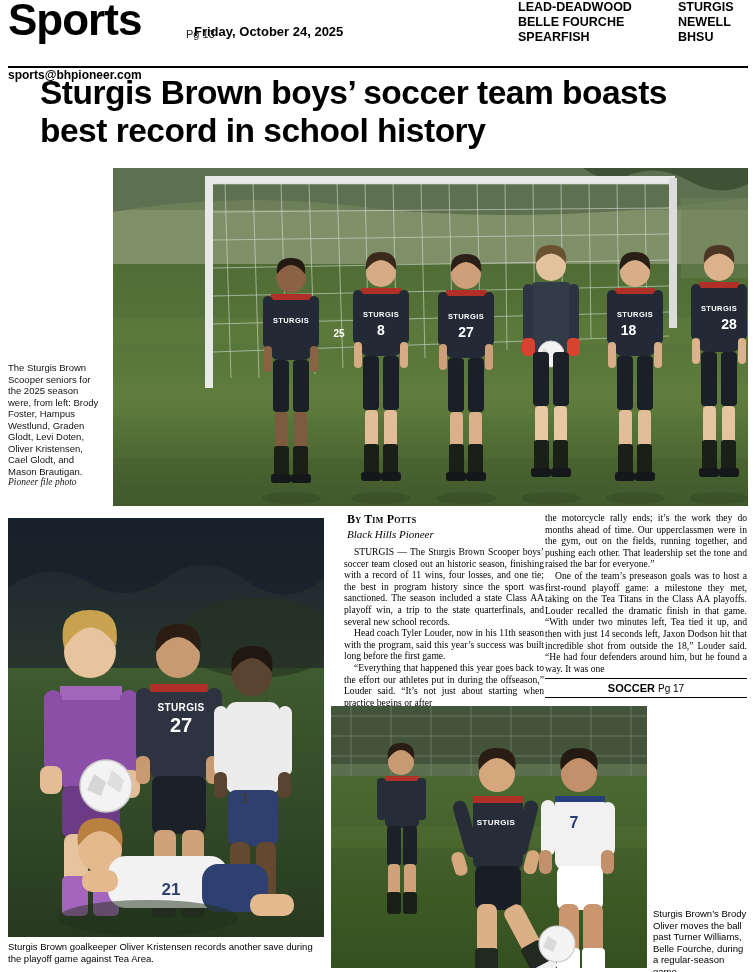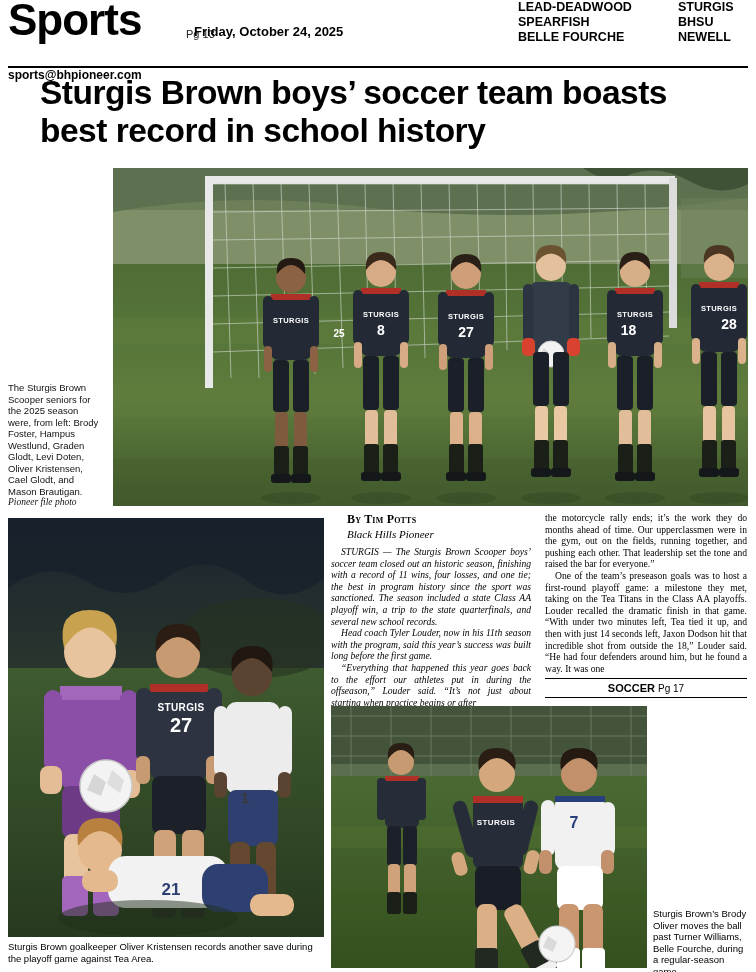--- a/index.html
+++ b/index.html
@@ -64,21 +64,21 @@
     letter-spacing: -0.5px;
   }
 
   
   .photo-top {
     position: absolute; left: 113px; top: 168px; width: 635px; height: 338px;
     overflow: hidden;
     background: linear-gradient(#9fb7cf, #7e9bb5);
   }
   .photo-top-caption {
-    position: absolute; left: 8px; top: 382px; width: 96px;
+    position: absolute; left: 8px; top: 362px; width: 96px;
     font-family: "Liberation Sans", sans-serif;
     font-size: 9.5px; line-height: 11.5px; color: #111;
   }
   .photo-credit { font-style: italic; font-family: "Liberation Serif", serif; font-size: 9.5px;}
 
   
   .byline-col {
     position: absolute; left: 347px; top: 512px; width: 200px;
   }
   .byline {
@@ -93,21 +93,21 @@
   }
   .col-text {
     position: absolute;
     font-family: "Liberation Serif", serif;
     font-size: 9.6px;
     line-height: 11.6px;
     text-align: justify;
   }
   .col-text p { margin: 0; text-indent: 10px; }
   .col-text p.noindent { text-indent: 0; }
-  #col2 { left: 331px; top: 546px; width: 200px; font-style: italic; }
+  #col2 { left: 344px; top: 546px; width: 200px; }
   #col3 { left: 545px; top: 512px; width: 202px; }
 
   .jump {
     position: absolute; left: 545px; top: 678px; width: 202px;
     text-align: center;
     font-family: "Liberation Sans", sans-serif;
     font-weight: bold; font-size: 11px;
   }
   .jump .pg { font-weight: normal; font-size: 10px; }
   .jump-rule-top { border-top: 1.5px solid #000; margin-bottom: 3px; }
@@ -156,26 +156,26 @@
     <div class="sports-word">Sports</div>
     <div class="pg-label">Pg 13</div>
     <div class="date-label">Friday, October 24, 2025</div>
     <div class="email-label">sports@bhpioneer.com</div>
     <div class="towns">
       <div class="row">
         <span class="left">LEAD-DEADWOOD</span>
         <span class="right">STURGIS</span>
       </div>
       <div class="row">
+        <span class="left">BELLE FOURCHE</span>
+        <span class="right">NEWELL</span>
+      </div>
+      <div class="row">
         <span class="left">SPEARFISH</span>
         <span class="right">BHSU</span>
-      </div>
-      <div class="row">
-        <span class="left">BELLE FOURCHE</span>
-        <span class="right">NEWELL</span>
       </div>
     </div>
   </div>
   <div class="rule-top"></div>
 
   <div class="headline">Sturgis Brown boys’ soccer team boasts best record in school history</div>
 
   <div class="photo-top">
     <svg width="635" height="338" viewBox="0 0 635 338" preserveAspectRatio="none">
       <defs>

